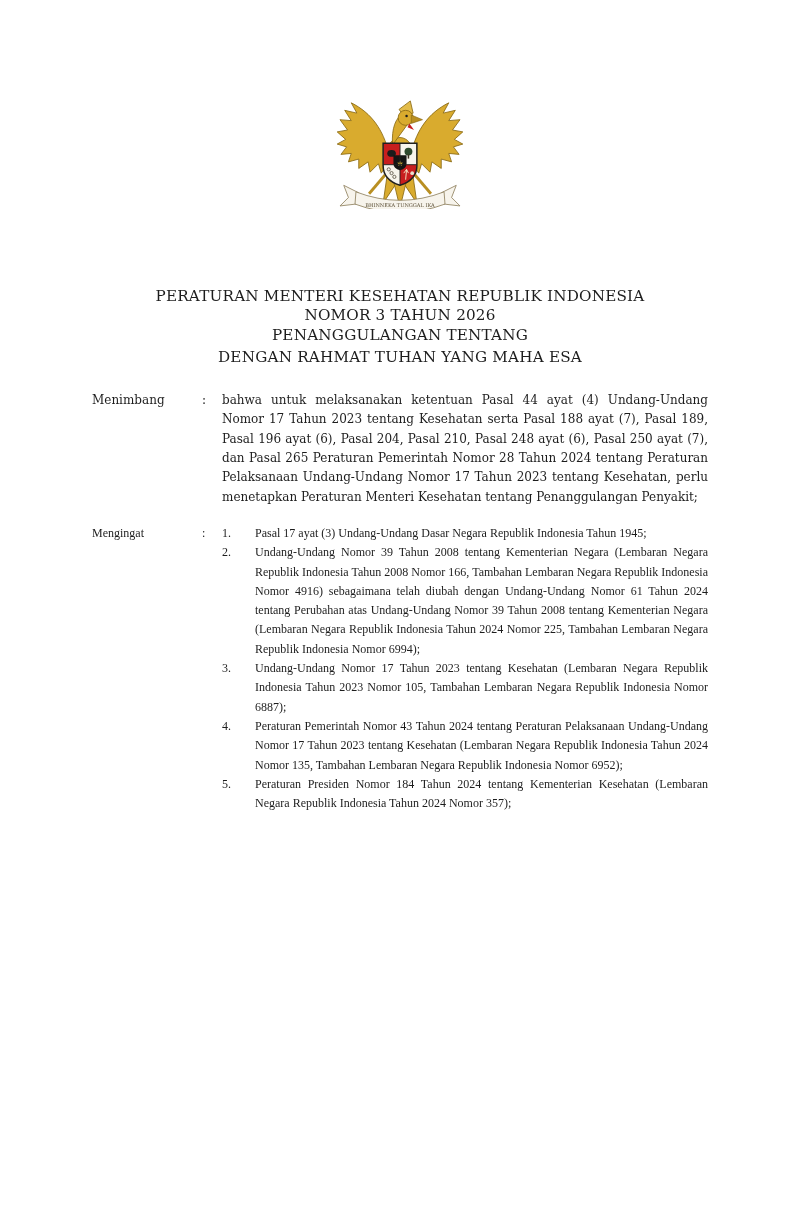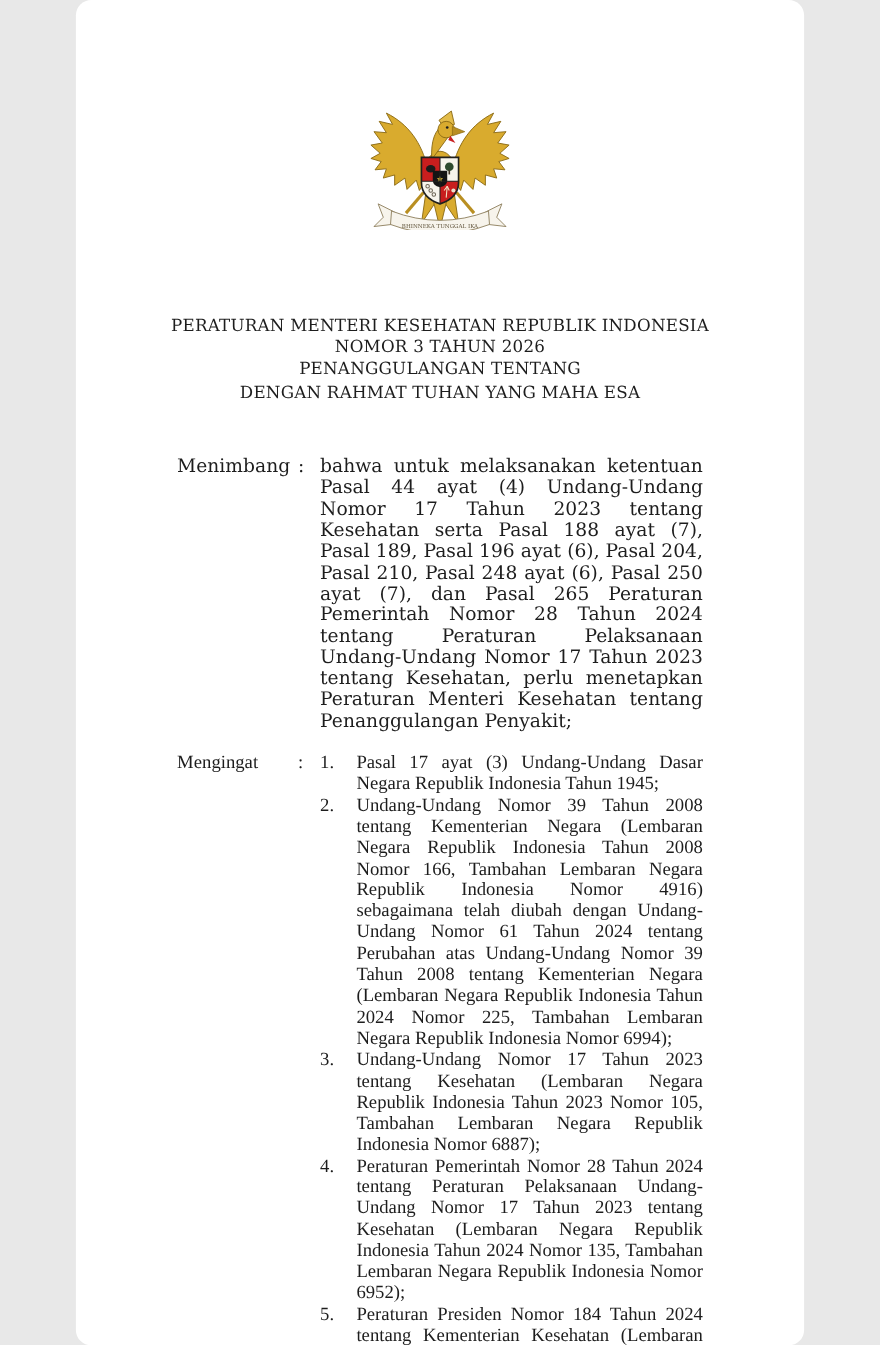--- a/index.html
+++ b/index.html
@@ -1,44 +1,43 @@
 <!DOCTYPE html>
 <html><head>
 <meta charset="utf-8">
 <style>
   * { margin: 0; padding: 0; box-sizing: border-box; }
   html, body { background: #e8e8e8; }
   .page {
     position: relative;
-    width: 662px;
+    width: 800px;
     height: 1223px;
     margin: 0 auto;
     background: #ffffff;
     font-family: "DejaVu Serif", "Liberation Serif", serif;
     color: #1d1d1d;
     overflow: hidden;
-    border-radius: 14px;
   }
   .emblem-wrap {
     width: 150px;
     margin: 66px auto 0 auto;
     display: block;
   }
   .title-block {
     margin-top: 74px;
     text-align: center;
     font-size: 15.2px;
     line-height: 19.3px;
     letter-spacing: 0.2px;
     font-weight: 500;
   }
   .title-block .gap { margin-top: 3px; }
   .content {
-    margin: 48px 92px 0 92px;
-    font-size: 17px;
+    margin: 24px 92px 0 92px;
+    font-size: 12px;
     line-height: 19.3px;
   }
   .row {
     display: grid;
     grid-template-columns: 110px 20px 1fr;
     align-items: start;
   }
   .row + .row { margin-top: 17px; font-family: Liberation Serif, serif; }
   .label { text-align: left; }
   .colon { text-align: left; }
@@ -169,21 +168,21 @@
         <div class="item">
           <div class="num">2.</div>
           <div class="itext">Undang-Undang Nomor 39 Tahun 2008 tentang Kementerian Negara (Lembaran Negara Republik Indonesia Tahun 2008 Nomor 166, Tambahan Lembaran Negara Republik Indonesia Nomor 4916) sebagaimana telah diubah dengan Undang-Undang Nomor 61 Tahun 2024 tentang Perubahan atas Undang-Undang Nomor 39 Tahun 2008 tentang Kementerian Negara (Lembaran Negara Republik Indonesia Tahun 2024 Nomor 225, Tambahan Lembaran Negara Republik Indonesia Nomor 6994);</div>
         </div>
         <div class="item">
           <div class="num">3.</div>
           <div class="itext">Undang-Undang Nomor 17 Tahun 2023 tentang Kesehatan (Lembaran Negara Republik Indonesia Tahun 2023 Nomor 105, Tambahan Lembaran Negara Republik Indonesia Nomor 6887);</div>
         </div>
         <div class="item">
           <div class="num">4.</div>
-          <div class="itext">Peraturan Pemerintah Nomor 28 Tahun 2024 tentang Peraturan Pelaksanaan Undang-Undang Nomor 17 Tahun 2023 tentang Kesehatan (Lembaran Negara Republik Indonesia Tahun 2024 Nomor 135, Tambahan Lembaran Negara Republik Indonesia Nomor 6952);</div>
+          <div class="itext">Peraturan Pemerintah Nomor 43 Tahun 2024 tentang Peraturan Pelaksanaan Undang-Undang Nomor 17 Tahun 2023 tentang Kesehatan (Lembaran Negara Republik Indonesia Tahun 2024 Nomor 135, Tambahan Lembaran Negara Republik Indonesia Nomor 6952);</div>
         </div>
         <div class="item">
           <div class="num">5.</div>
           <div class="itext">Peraturan Presiden Nomor 184 Tahun 2024 tentang Kementerian Kesehatan (Lembaran Negara Republik Indonesia Tahun 2024 Nomor 357);</div>
         </div>
       </div>
     </div>
 
   </div>
 </div>

